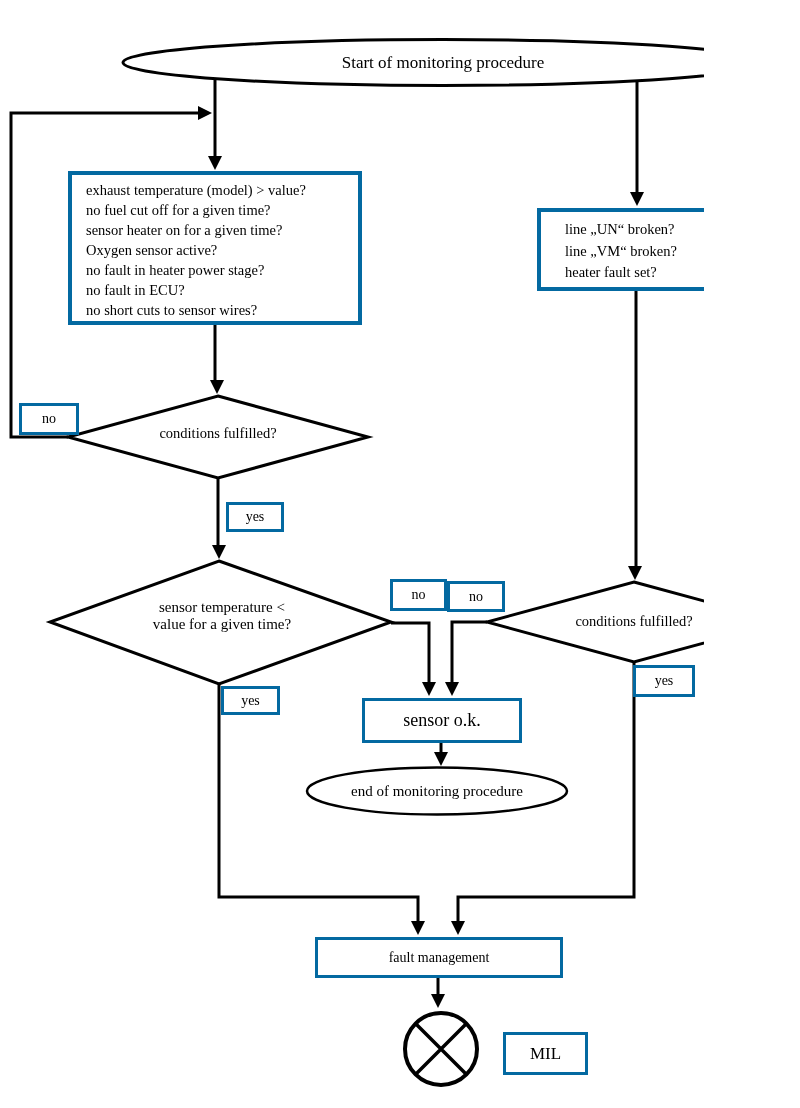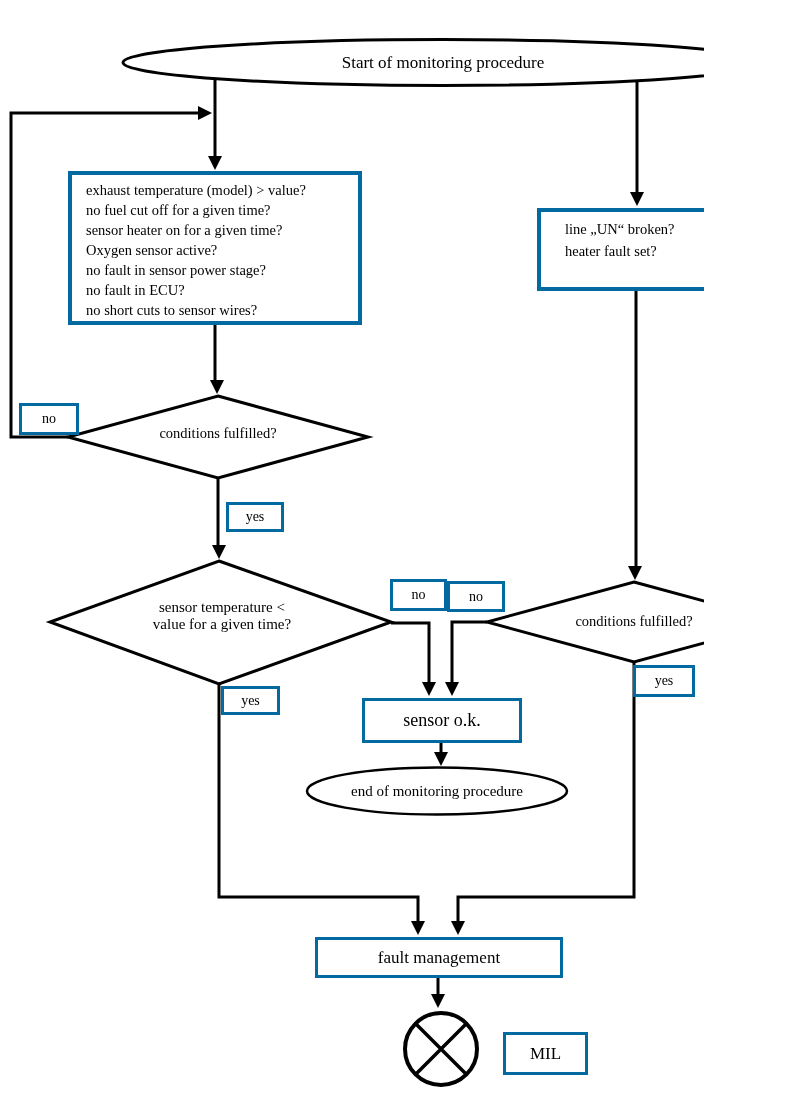--- a/index.html
+++ b/index.html
@@ -75,27 +75,28 @@
     </g>
   </svg>
 
   <div class="txt" style="left:123px; top:40px; width:640px; height:45px; line-height:45px; font-size:17px;">Start of monitoring procedure</div>
 
   <div class="box thick multiline" style="left:68px; top:171px; width:294px; height:154px; padding:5px 4px 0 14px; font-size:14.5px; line-height:20px;">
     <div class="cond-line">exhaust temperature (model) &gt; value?</div>
     <div class="cond-line">no fuel cut off for a given time?</div>
     <div class="cond-line">sensor heater on for a given time?</div>
     <div class="cond-line">Oxygen sensor active?</div>
-    <div class="cond-line">no fault in sensor power stage?</div>
+    <div class="cond-line">no fault in heater power stage?</div>
     <div class="cond-line">no fault in ECU?</div>
     <div class="cond-line">no short cuts to sensor wires?</div>
   </div>
 
   <div class="box thick multiline" style="left:537px; top:208px; width:196px; height:83px; padding:7px 2px 0 24px; font-size:14.5px; line-height:21.5px;">
     <div class="cond-line">line „UN“ broken?</div>
+    <div class="cond-line">line „VM“ broken?</div>
     <div class="cond-line">heater fault set?</div>
   </div>
 
   <div class="txt" style="left:118px; top:425px; width:200px; font-size:14.5px;">conditions fulfilled?</div>
 
   <div class="txt" style="left:122px; top:599px; width:200px; font-size:15px; line-height:17px;">
     <div>sensor temperature &lt;</div>
     <div>value for a given time?</div>
   </div>
 
@@ -105,17 +106,17 @@
   <div class="box lbl" style="left:226px; top:502px; width:58px; height:30px;">yes</div>
   <div class="box lbl" style="left:390px; top:579px; width:57px; height:32px;">no</div>
   <div class="box lbl" style="left:447px; top:581px; width:58px; height:31px;">no</div>
   <div class="box lbl" style="left:221px; top:686px; width:59px; height:29px;">yes</div>
   <div class="box lbl" style="left:633px; top:665px; width:62px; height:32px;">yes</div>
 
   <div class="box" style="left:362px; top:698px; width:160px; height:45px; font-size:18px;">sensor o.k.</div>
 
   <div class="txt" style="left:307px; top:768px; width:260px; height:47px; line-height:47px; font-size:15px;">end of monitoring procedure</div>
 
-  <div class="box" style="left:315px; top:937px; width:248px; height:41px; font-size:17px;">fault management</div>
+  <div class="box" style="left:315px; top:937px; width:248px; height:41px; font-size:14px;">fault management</div>
 
   <div class="box" style="left:503px; top:1032px; width:85px; height:43px; font-size:17px;">MIL</div>
 
 </div>
 
 </body></html>

